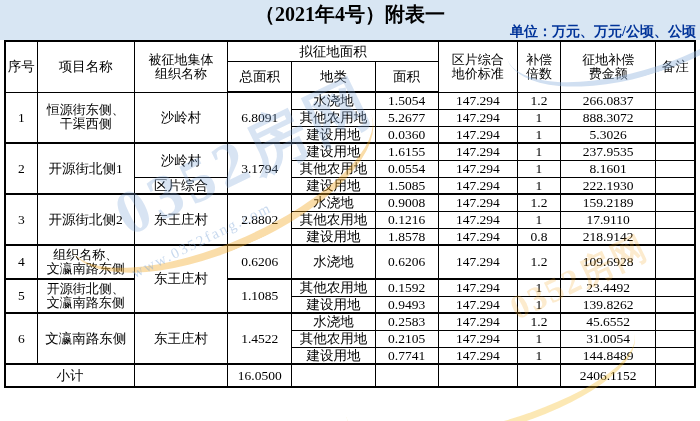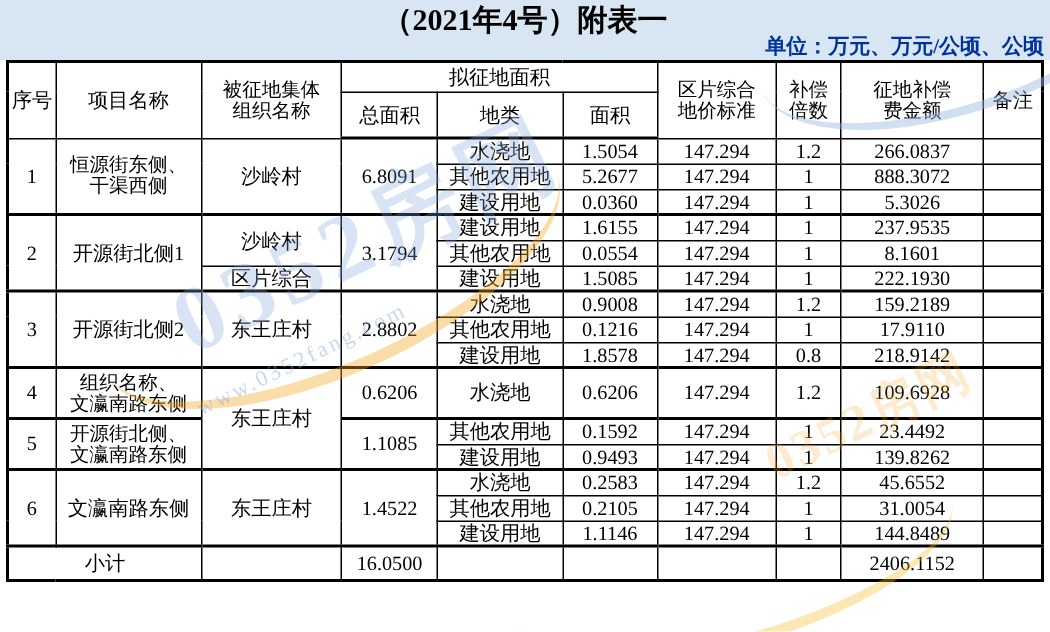--- a/index.html
+++ b/index.html
@@ -274,21 +274,21 @@
     <tr>
       <td>其他农用地</td>
       <td>0.2105</td>
       <td>147.294</td>
       <td>1</td>
       <td>31.0054</td>
       <td></td>
     </tr>
     <tr>
       <td>建设用地</td>
-      <td>1.1146</td>
+      <td>0.7741</td>
       <td>147.294</td>
       <td>1</td>
       <td>144.8489</td>
       <td></td>
     </tr>
 
     <tr class="sub">
       <td colspan="2">小计</td>
       <td></td>
       <td>16.0500</td>

